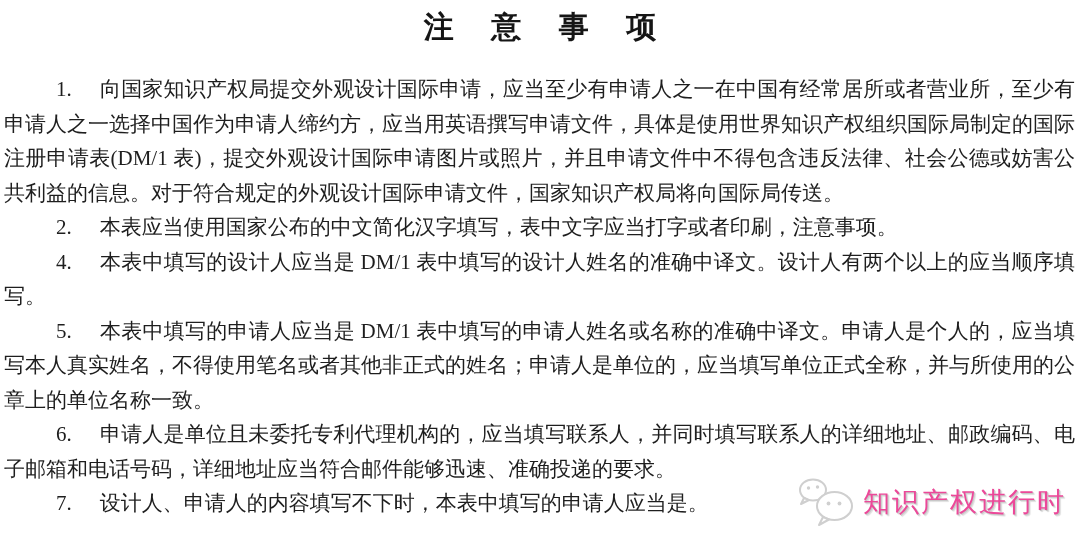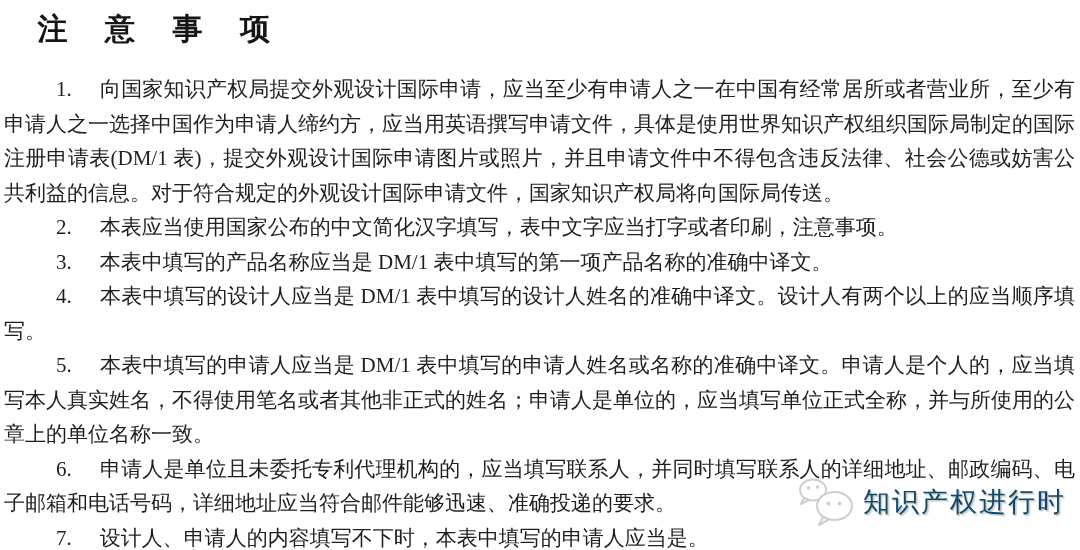--- a/index.html
+++ b/index.html
@@ -10,26 +10,26 @@
   .page {
     position: relative;
     width: 1080px;
     height: 550px;
     background: #ffffff;
     overflow: hidden;
     font-family: "Liberation Serif", "DejaVu Serif", serif;
   }
   .title {
     margin: 12px 0 0 0;
-    font-family: Liberation Serif, serif;
+    font-family: Liberation Mono, monospace;
     font-size: 30px;
     font-weight: bold;
     line-height: 34px;
     color: #151515;
-    text-align: left;
+    text-align: center;
     letter-spacing: 1.25em;
     padding-left: 1.25em; 
     white-space: nowrap;
   }
   .notes {
     margin-top: 26px;
     padding: 0 5px 0 4px;
     font-size: 21px;
     line-height: 34.5px;
     color: #1e1e1e;
@@ -49,39 +49,38 @@
     bottom: 22px;
     display: flex;
     align-items: center;
     gap: 7px;
     user-select: none;
   }
   .watermark .wm-text {
     font-family: "Liberation Sans", "DejaVu Sans", sans-serif;
     font-size: 27px;
     letter-spacing: 2px;
-    color: #0c4a6e;
+    color: #ec4899;
     text-shadow: 1px 1px 0 #c8c8c8, 2px 2px 1px #dedede;
     white-space: nowrap;
   }
   .wm-icon svg {
     display: block;
   }
 </style>
 </head>
 <body>
 
 <div class="page">
 
   <h1 class="title">注意事项</h1>
 
   <div class="notes">
     <p class="note"><span class="num">1.</span><span>向国家知识产权局提交外观设计国际申请，应当至少有申请人之一在中国有经常居所或者营业所，至少有申请人之一选择中国作为申请人缔约方，应当用英语撰写申请文件，具体是使用世界知识产权组织国际局制定的国际注册申请表(DM/1 表)，提交外观设计国际申请图片或照片，并且申请文件中不得包含违反法律、社会公德或妨害公共利益的信息。对于符合规定的外观设计国际申请文件，国家知识产权局将向国际局传送。</span></p>
     <p class="note"><span class="num">2.</span><span>本表应当使用国家公布的中文简化汉字填写，表中文字应当打字或者印刷，注意事项。</span></p>
-    <p class="note"><span class="num">3.</span><span>本表中填写的产品名称应当是 DM/1 表中填写的第一项产品名称的准确中译文。</span></p>
     <p class="note"><span class="num">4.</span><span>本表中填写的设计人应当是 DM/1 表中填写的设计人姓名的准确中译文。设计人有两个以上的应当顺序填写。</span></p>
     <p class="note"><span class="num">5.</span><span>本表中填写的申请人应当是 DM/1 表中填写的申请人姓名或名称的准确中译文。申请人是个人的，应当填写本人真实姓名，不得使用笔名或者其他非正式的姓名；申请人是单位的，应当填写单位正式全称，并与所使用的公章上的单位名称一致。</span></p>
     <p class="note"><span class="num">6.</span><span>申请人是单位且未委托专利代理机构的，应当填写联系人，并同时填写联系人的详细地址、邮政编码、电子邮箱和电话号码，详细地址应当符合邮件能够迅速、准确投递的要求。</span></p>
     <p class="note"><span class="num">7.</span><span>设计人、申请人的内容填写不下时，本表中填写的申请人应当是。</span></p>
   </div>
 
   <div class="watermark">
     <span class="wm-icon">
       <svg width="60" height="52" viewBox="0 0 60 52" xmlns="http://www.w3.org/2000/svg">
 

